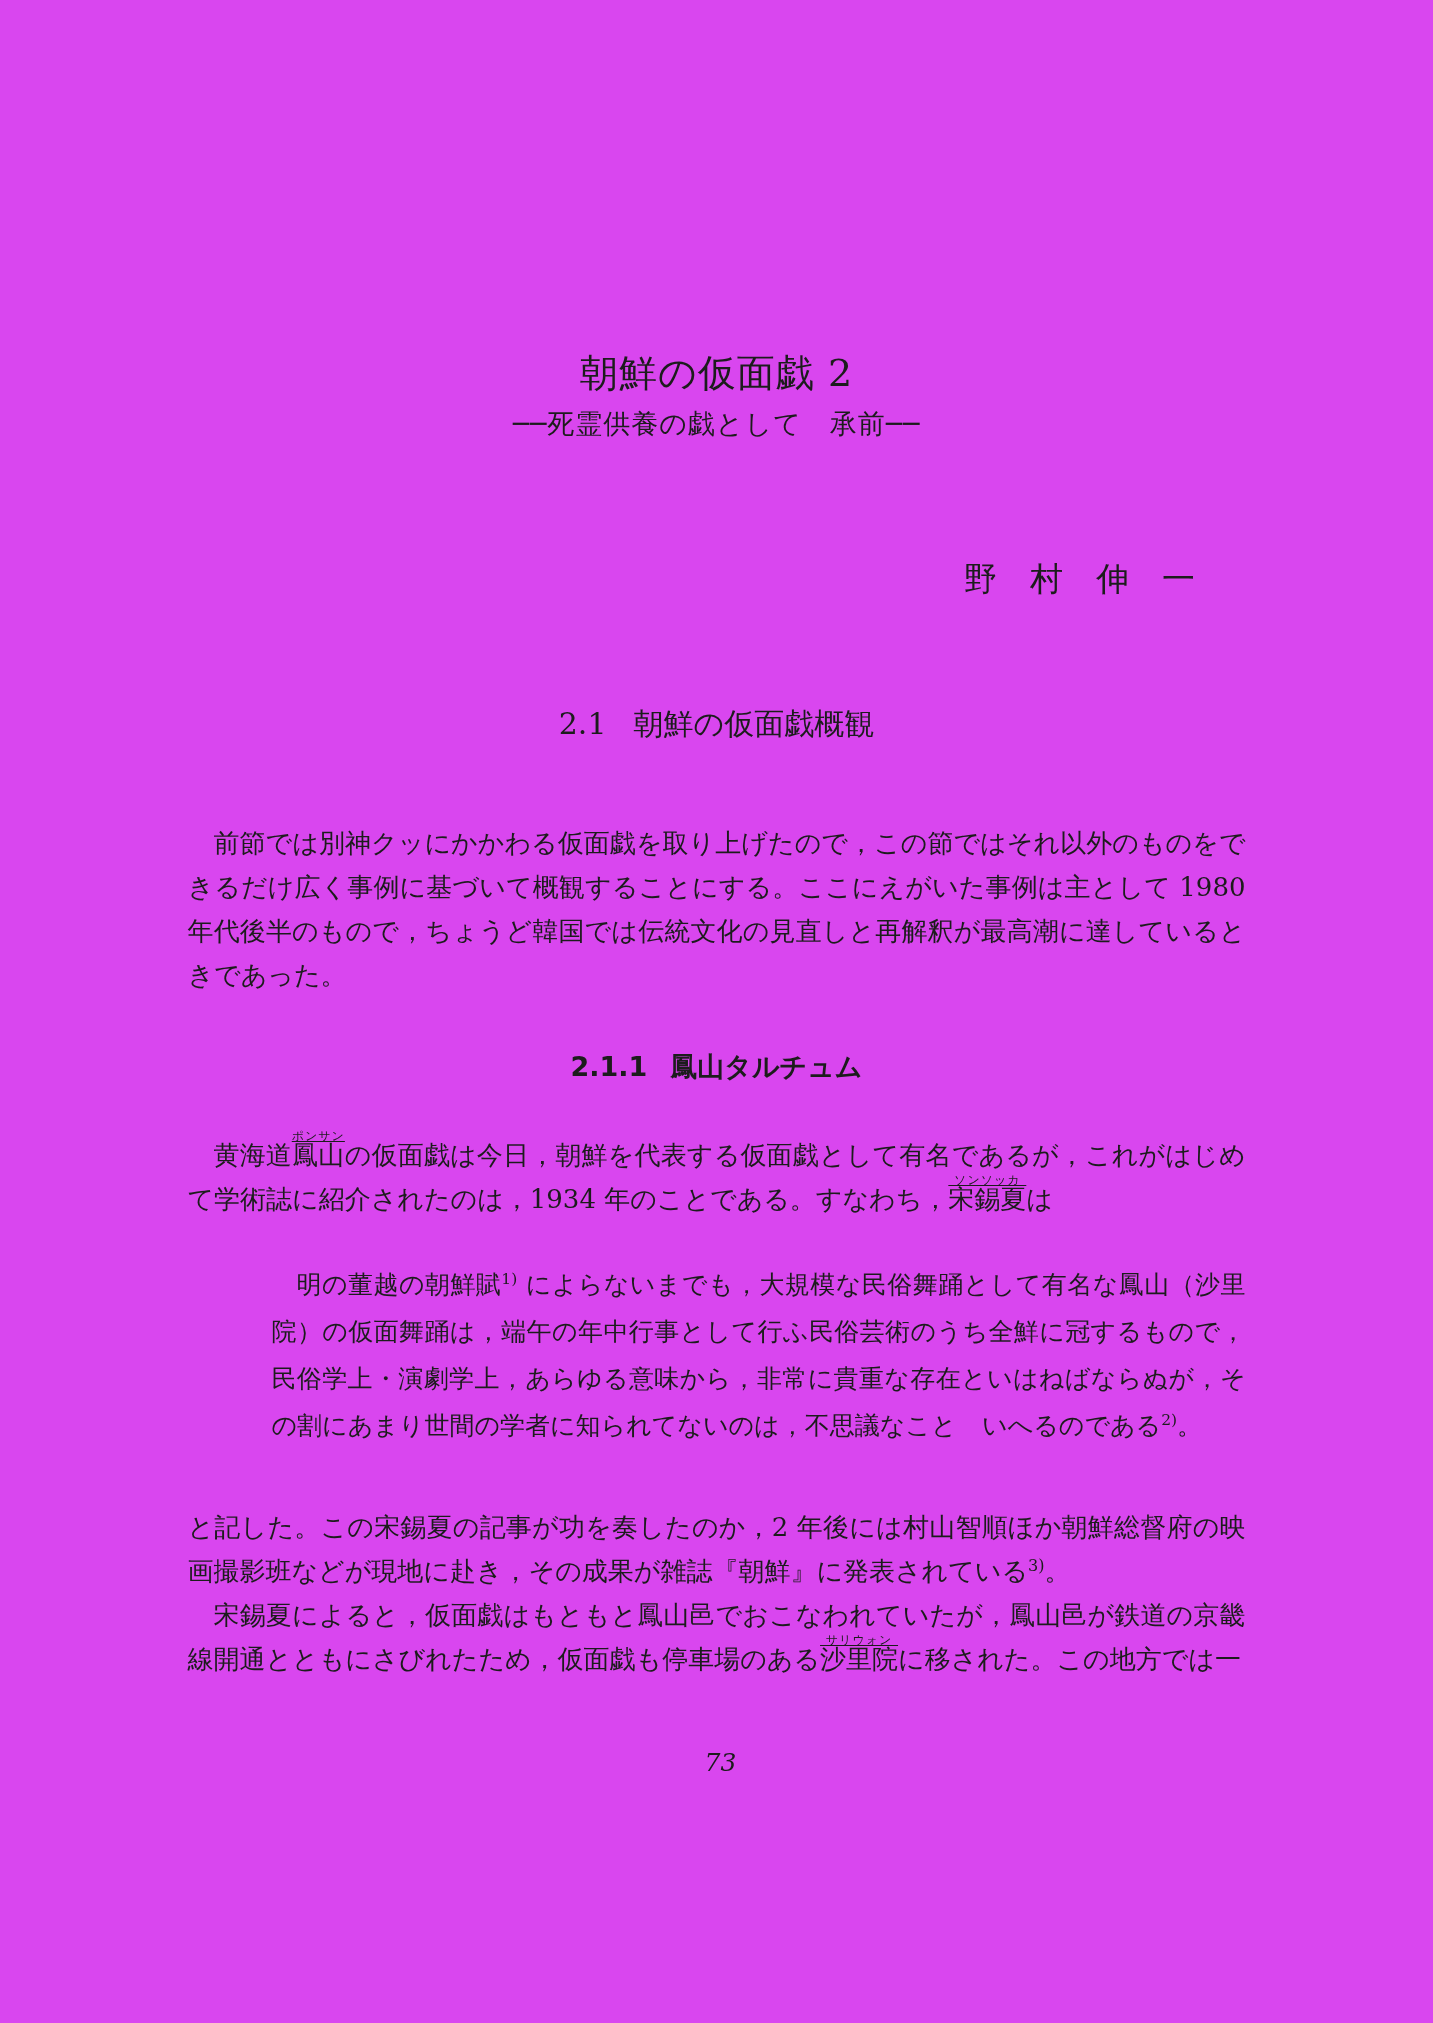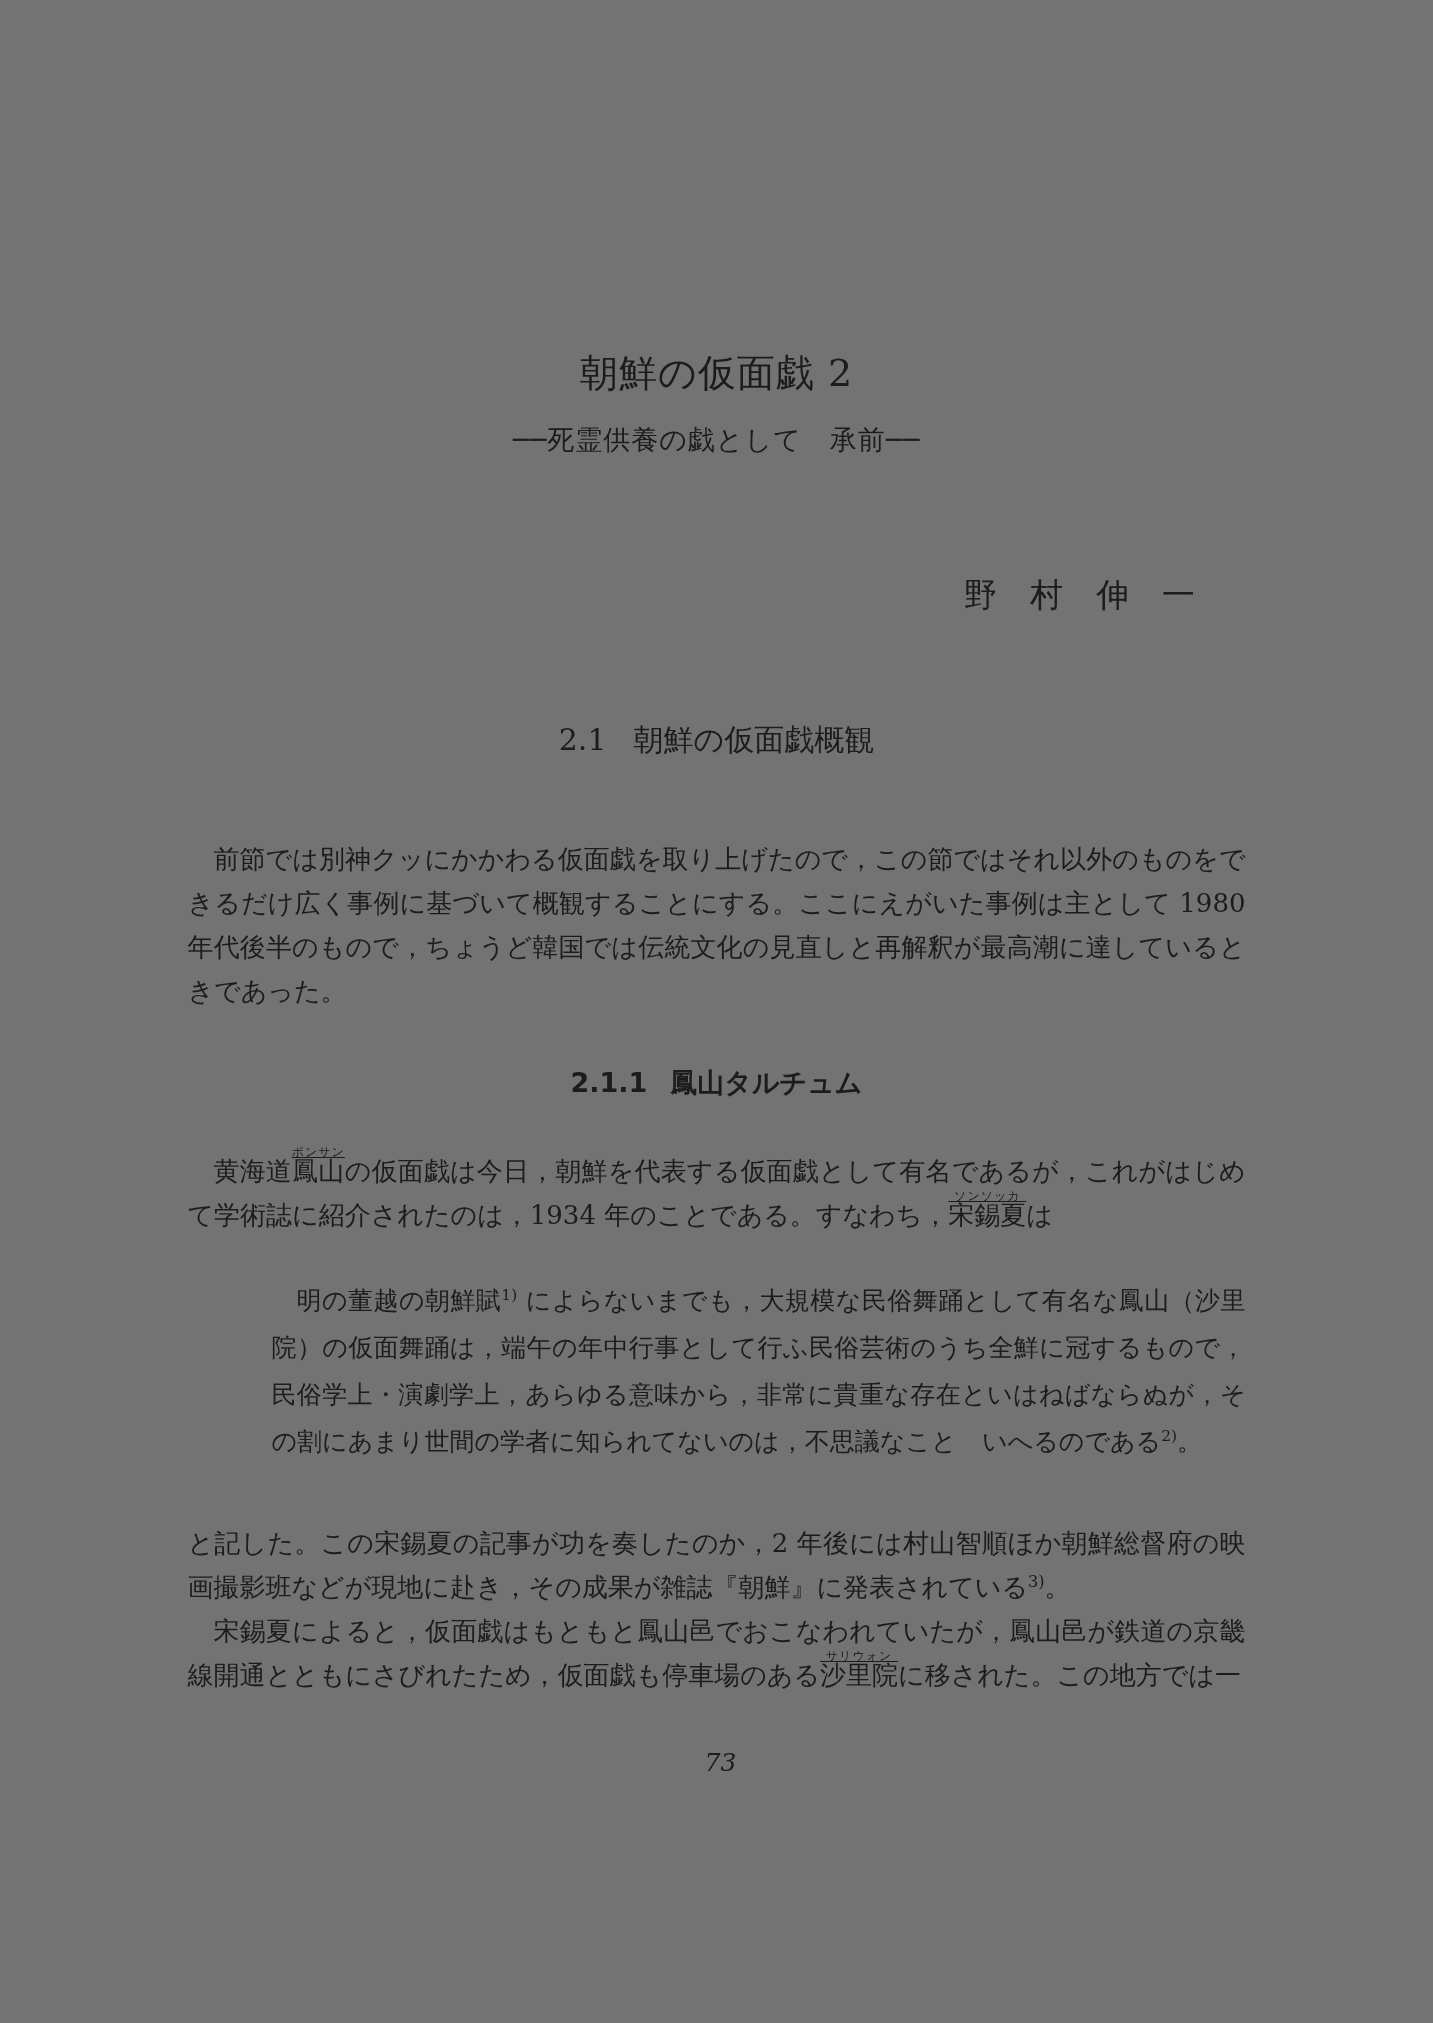--- a/index.html
+++ b/index.html
@@ -1,35 +1,35 @@
 <!DOCTYPE html>
 <html lang="ja"><head>
 <meta charset="utf-8">
 <style>
   html,body{margin:0;padding:0;background:#ffffff;}
   .page{
     position:relative;
     width:1433px;
     height:2023px;
-    background:#737373;
+    background:#d946ef;
     color:#1c1c1c;
     font-family:"DejaVu Serif","Liberation Serif",serif;
     overflow:hidden;
   }
   .title{
     margin:0;
     padding-top:350px;
     text-align:center;
     font-size:38px;
     font-weight:500;
     letter-spacing:1px;
     line-height:1.25;
   }
   .subtitle{
-    margin-top:24px;
+    margin-top:8px;
     text-align:center;
     font-size:27px;
     letter-spacing:1px;
   }
   .author{
     margin-top:116px;
     text-align:right;
     padding-right:238px;
     font-size:33px;
     line-height:1.3;

